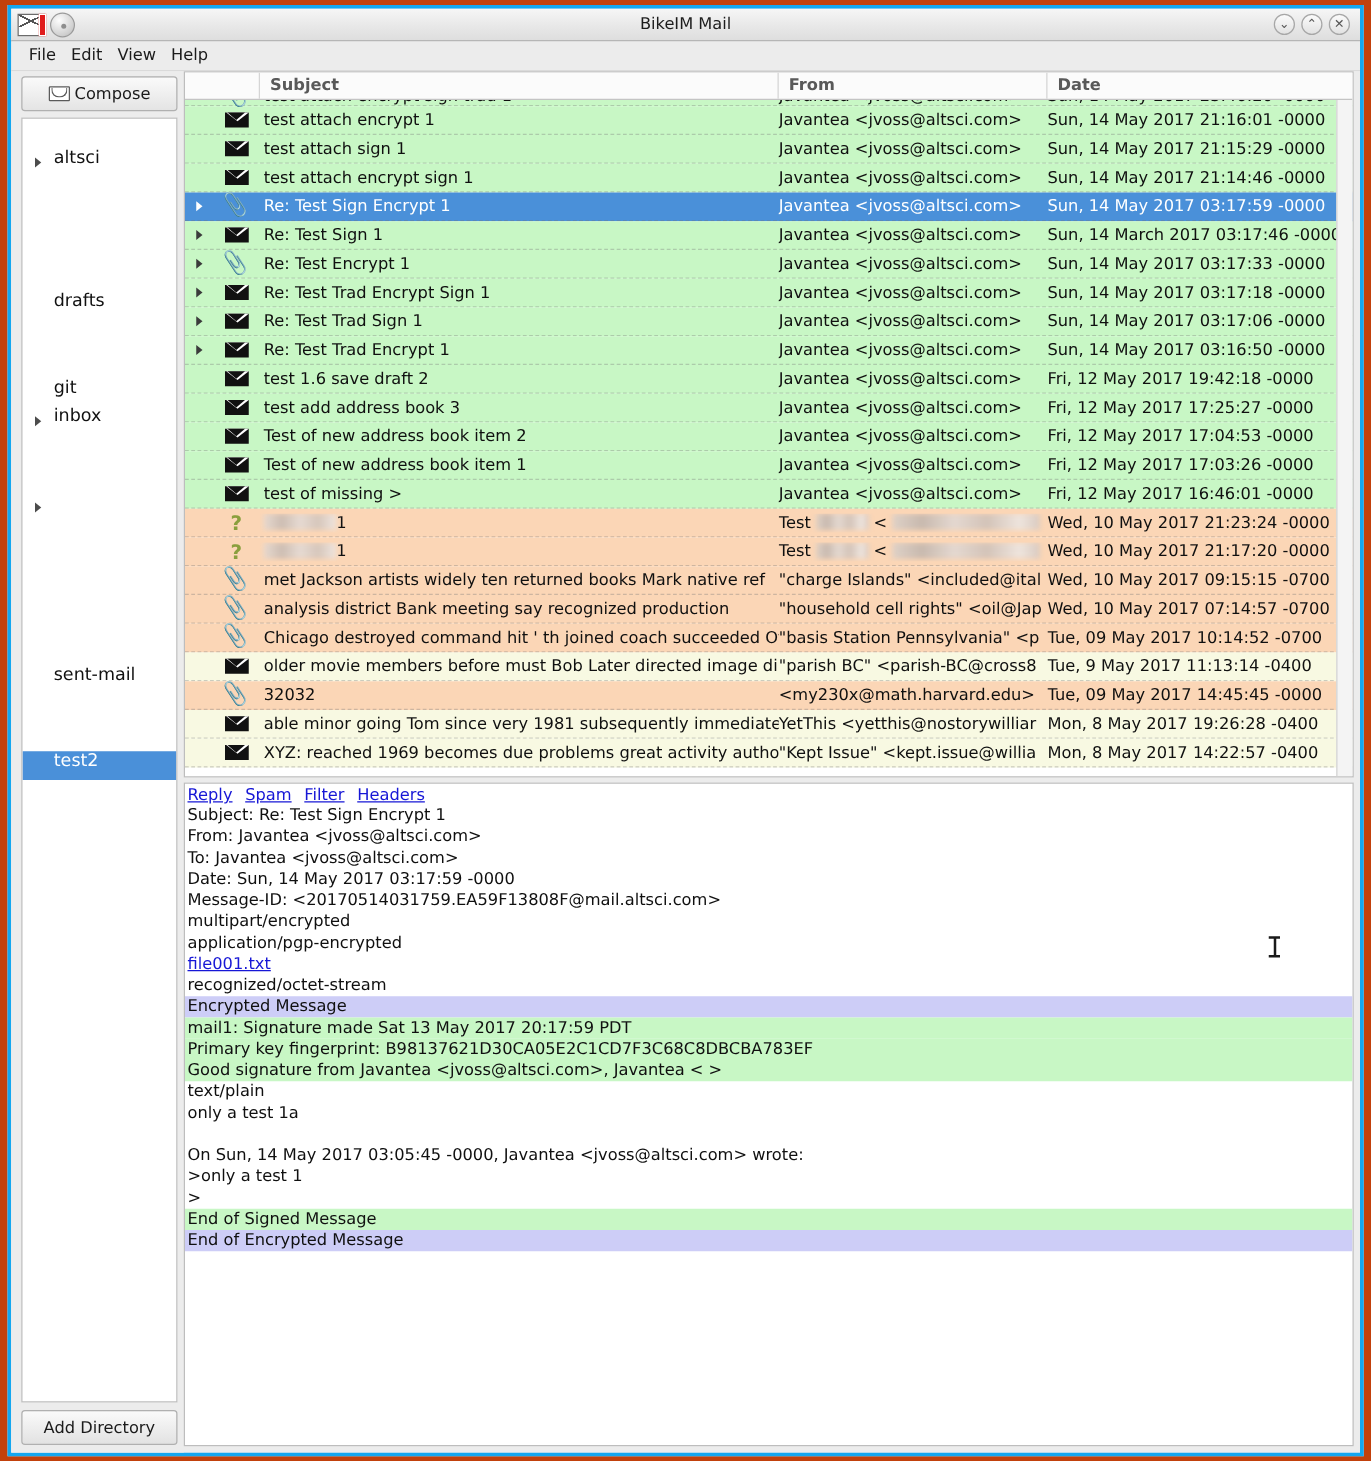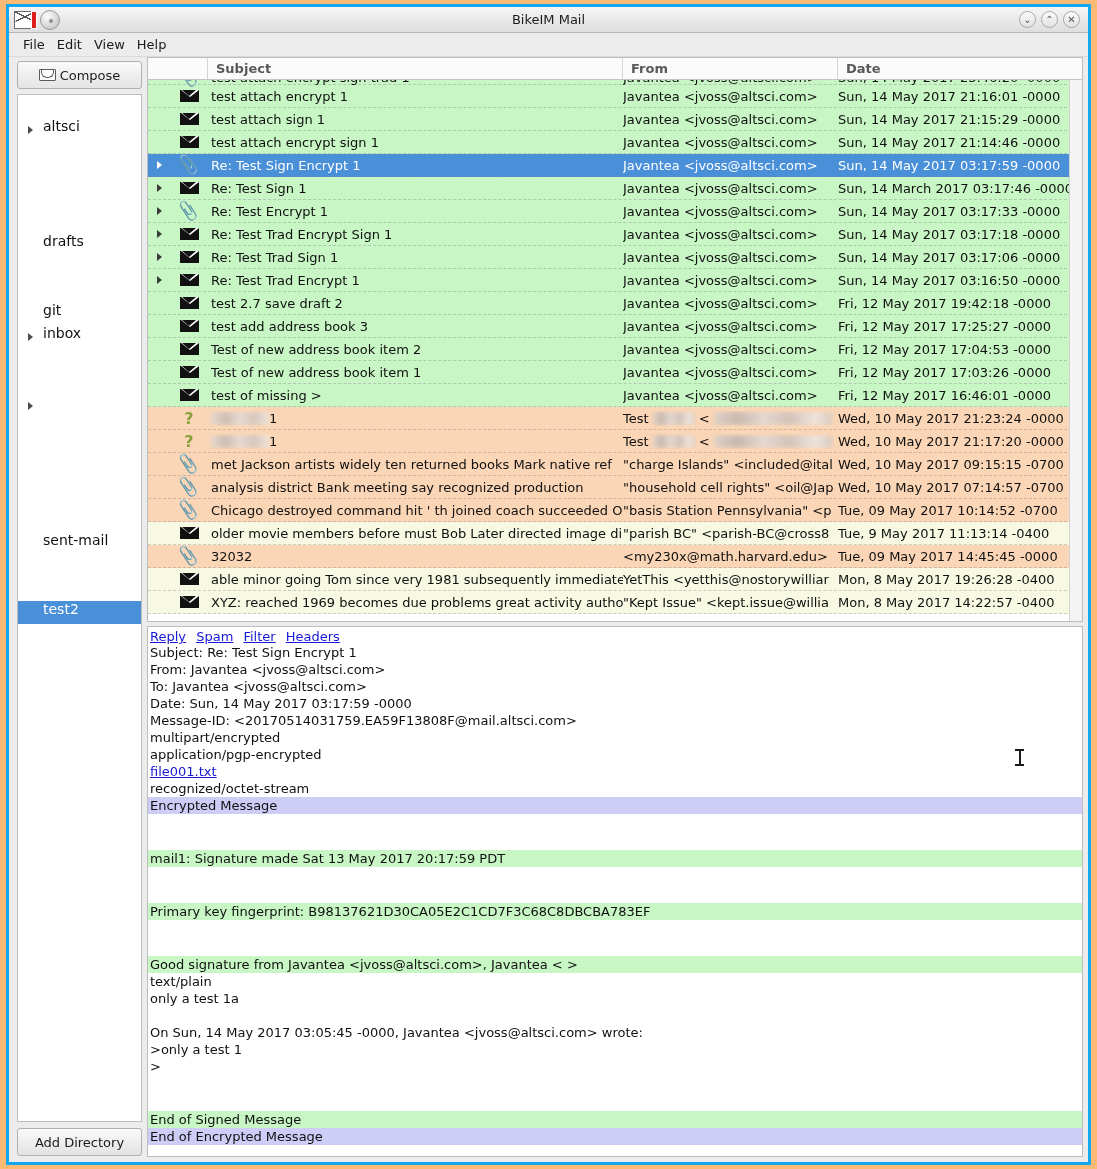--- a/index.html
+++ b/index.html
@@ -6,21 +6,21 @@
   html, body {
     margin: 0; padding: 0;
     width: 1097px; height: 1169px;
     background: #000000;
     font-family: "DejaVu Sans", "Liberation Sans", sans-serif;
     overflow: hidden;
   }
   
   #desktop {
     position: absolute; left:0; top:0; width:1097px; height:1169px;
-    background:#fdba74;
+    background:#c2410c;
     padding-left:28px;
   }
   #window {
     position:absolute; left:6px; top:4px; width:1085px; height:1161px;
     border:3px solid #13a7f0;
     background:#ececec;
   }
   #titlebar {
     position:relative; height:26px;
     background:linear-gradient(to bottom,#f6f6f6 0%,#e8e8e8 55%,#dedede 100%);
@@ -202,21 +202,21 @@
   }
   #actions{ padding:2px 0 0 2px; }
   #actions a{
     color:#1717d6; text-decoration:underline; font-size:13px; margin-right:6px;
   }
   .hdr-line{ padding-left:2px; line-height:17px; }
   .hdr-line b{ font-weight:normal;margin-top:24px; }
   .plain-line{ padding-left:2px; line-height:17px; }
   .lnk{ color:#1717d6; text-decoration:underline; }
   .band-enc{ background:#cdcdf7; padding-left:2px; line-height:17px; }
-  .band-sig{ background:#c8f7c5; padding-left:2px; line-height:17px;margin-top:36px; }
+  .band-sig{ background:#c8f7c5; padding-left:2px; line-height:17px; }
   .bodytxt{ padding-left:2px; line-height:17px; white-space:pre; }
   #caret{
     position:absolute; left:867px; top:122px; width:9px; height:17px;
     pointer-events:none;
   }
   #caret:before,#caret:after{
     content:""; position:absolute; left:0; width:9px; height:2px; background:#1a1a1a;
   }
   #caret:before{ top:0; } #caret:after{ bottom:0; }
   #caret i{ position:absolute; left:3.5px; top:1px; width:2px; height:15px; background:#1a1a1a; display:block;}
@@ -470,21 +470,21 @@
                 </span>
                 <span class="c-subject">Re: Test Trad Encrypt 1</span>
                 <span class="c-from">Javantea &lt;jvoss@altsci.com&gt;</span>
                 <span class="c-date">Sun, 14 May 2017 03:16:50 -0000</span>
               </div>
               <div class="mrow g">
                 <span class="c-arrow"></span>
                 <span class="c-icon">
                   <span class="ico-env"></span>
                 </span>
-                <span class="c-subject">test 2.7 save draft 2</span>
+                <span class="c-subject">test 1.6 save draft 2</span>
                 <span class="c-from">Javantea &lt;jvoss@altsci.com&gt;</span>
                 <span class="c-date">Fri, 12 May 2017 19:42:18 -0000</span>
               </div>
               <div class="mrow g">
                 <span class="c-arrow"></span>
                 <span class="c-icon">
                   <span class="ico-env"></span>
                 </span>
                 <span class="c-subject">test add address book 3</span>
                 <span class="c-from">Javantea &lt;jvoss@altsci.com&gt;</span>

